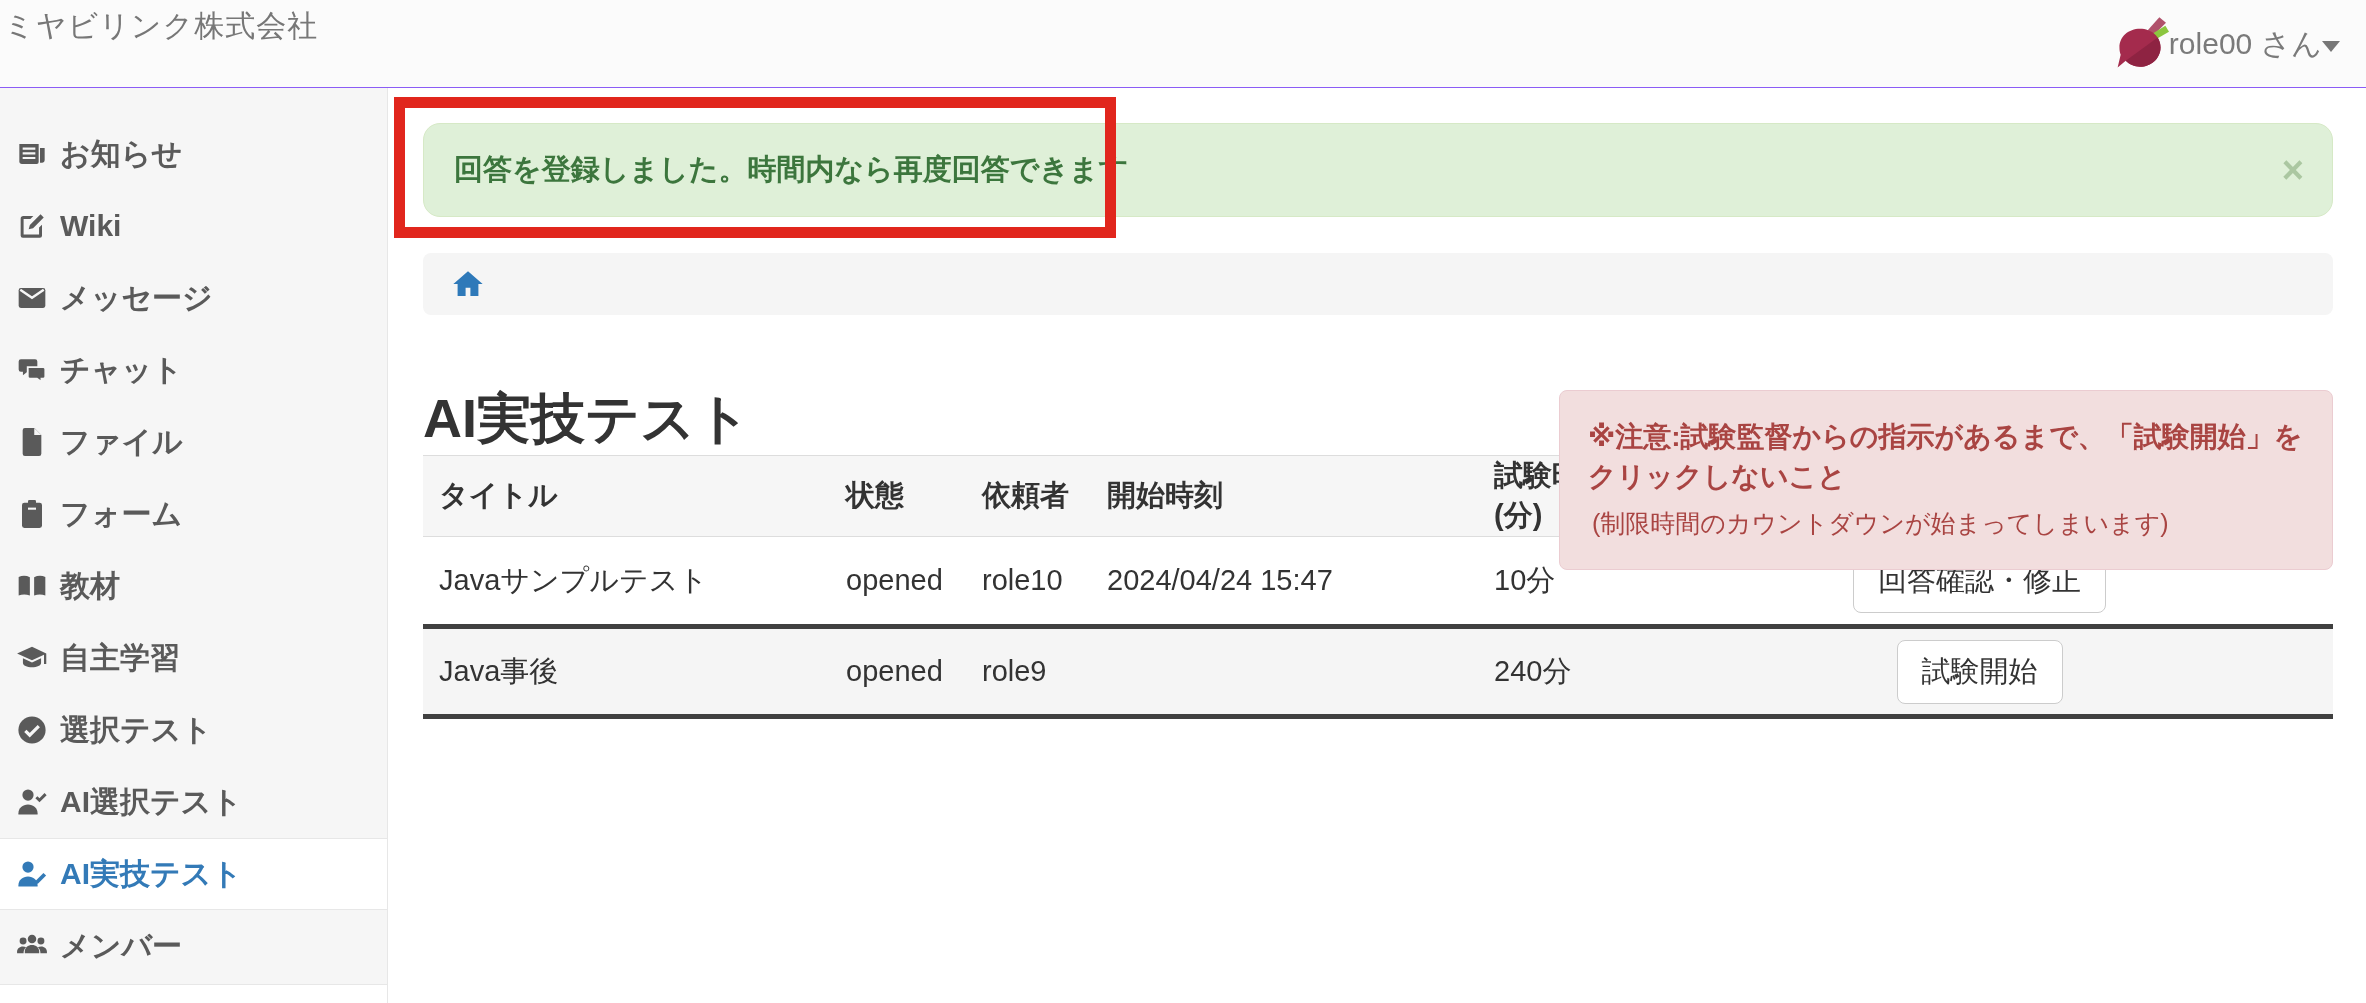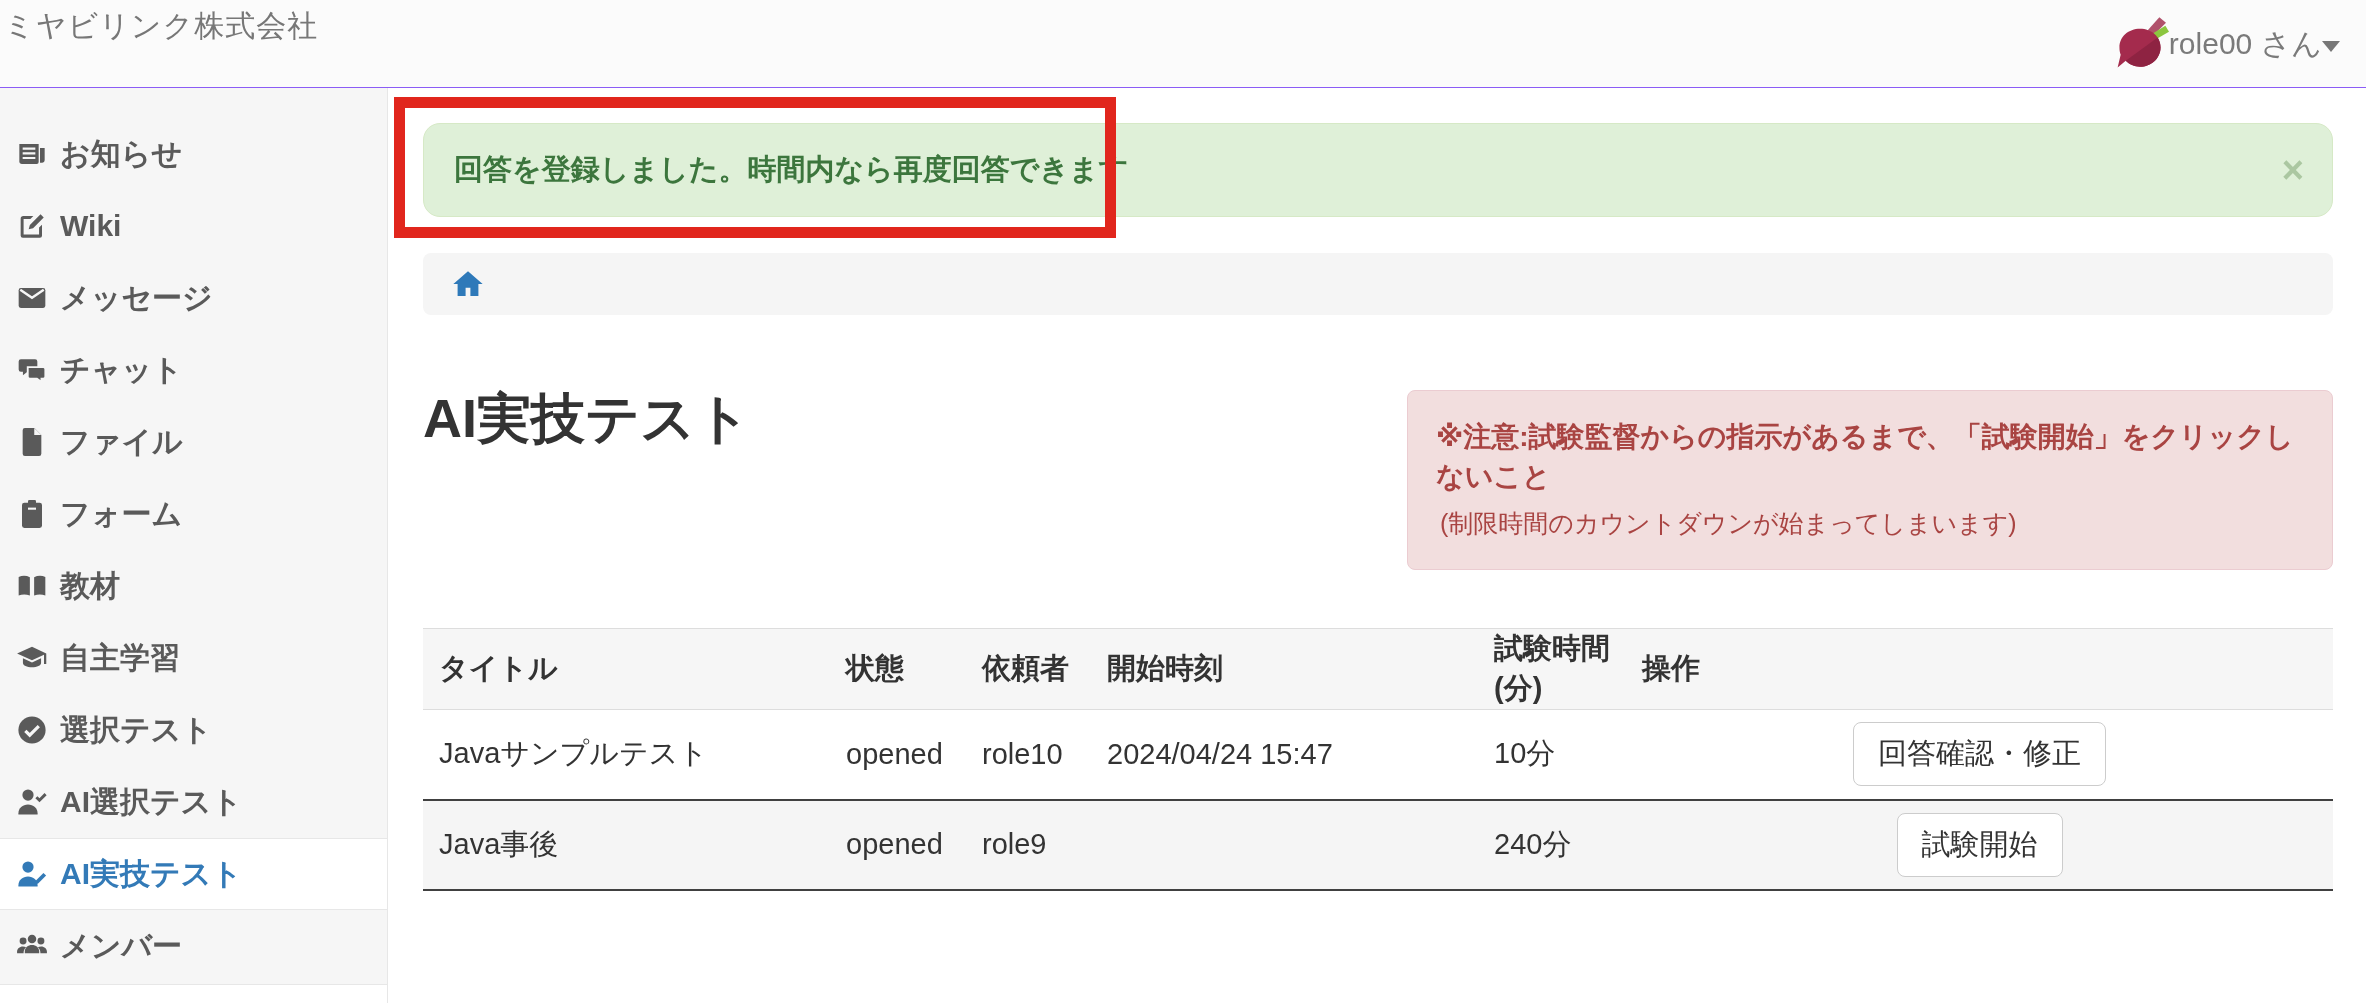--- a/index.html
+++ b/index.html
@@ -75,39 +75,39 @@
   }
   .home-ico { width:34px; height:32px; display:flex; cursor:pointer; }
   .home-ico svg { width:34px; height:32px; fill:#2e79b9; }
 
   h1.page-title {
     margin-top:66px; font-size:54px; line-height:74px;
     font-weight:600; color:#333;
   }
 
   .alert-danger {
-    position:absolute; top:302px; right:33px; width:926px;
+    position:absolute; top:302px; right:33px; width:774px;
     background:#f2dede; border:1px solid #ebccd1; border-radius:8px;
     padding:26px 28px 28px 28px; color:#a94442;
   }
   .alert-danger .l1 { font-size:28px; font-weight:600; line-height:40px; }
   .alert-danger .l2 { font-size:25px; font-weight:500; line-height:36px; margin-top:8px; padding-left:4px; }
 
   
-  .tests-table { width:100%; border-collapse:collapse; margin-top:173px; }
+  .tests-table { width:100%; border-collapse:collapse; }
   .tests-table thead tr { height:62px; background:#f6f6f6; }
   .tests-table th {
     text-align:left; font-size:29px; font-weight:700; color:#333;
     padding:0 0 0 16px; border-top:1px solid #ddd; border-bottom:1px solid #ddd;
   }
   .tests-table tbody tr { height:90px; }
   .tests-table tbody tr:nth-child(2) { background:#f5f5f5; }
   .tests-table td {
     font-size:29px; color:#333; padding:0 0 0 16px;
-    border-bottom:2px solid #404040; vertical-align:middle;
+    border-bottom:5px solid #404040; vertical-align:middle;
   }
   .tests-table td.c-action { text-align:center; padding:0; }
   .btn {
     display:inline-block; background:#fff; border:1px solid #ccc;
     border-radius:8px; padding:11px 24px; font-size:29px; color:#333;
     cursor:pointer; font-family:inherit;
   }
 </style>
 </head>
 <body>

